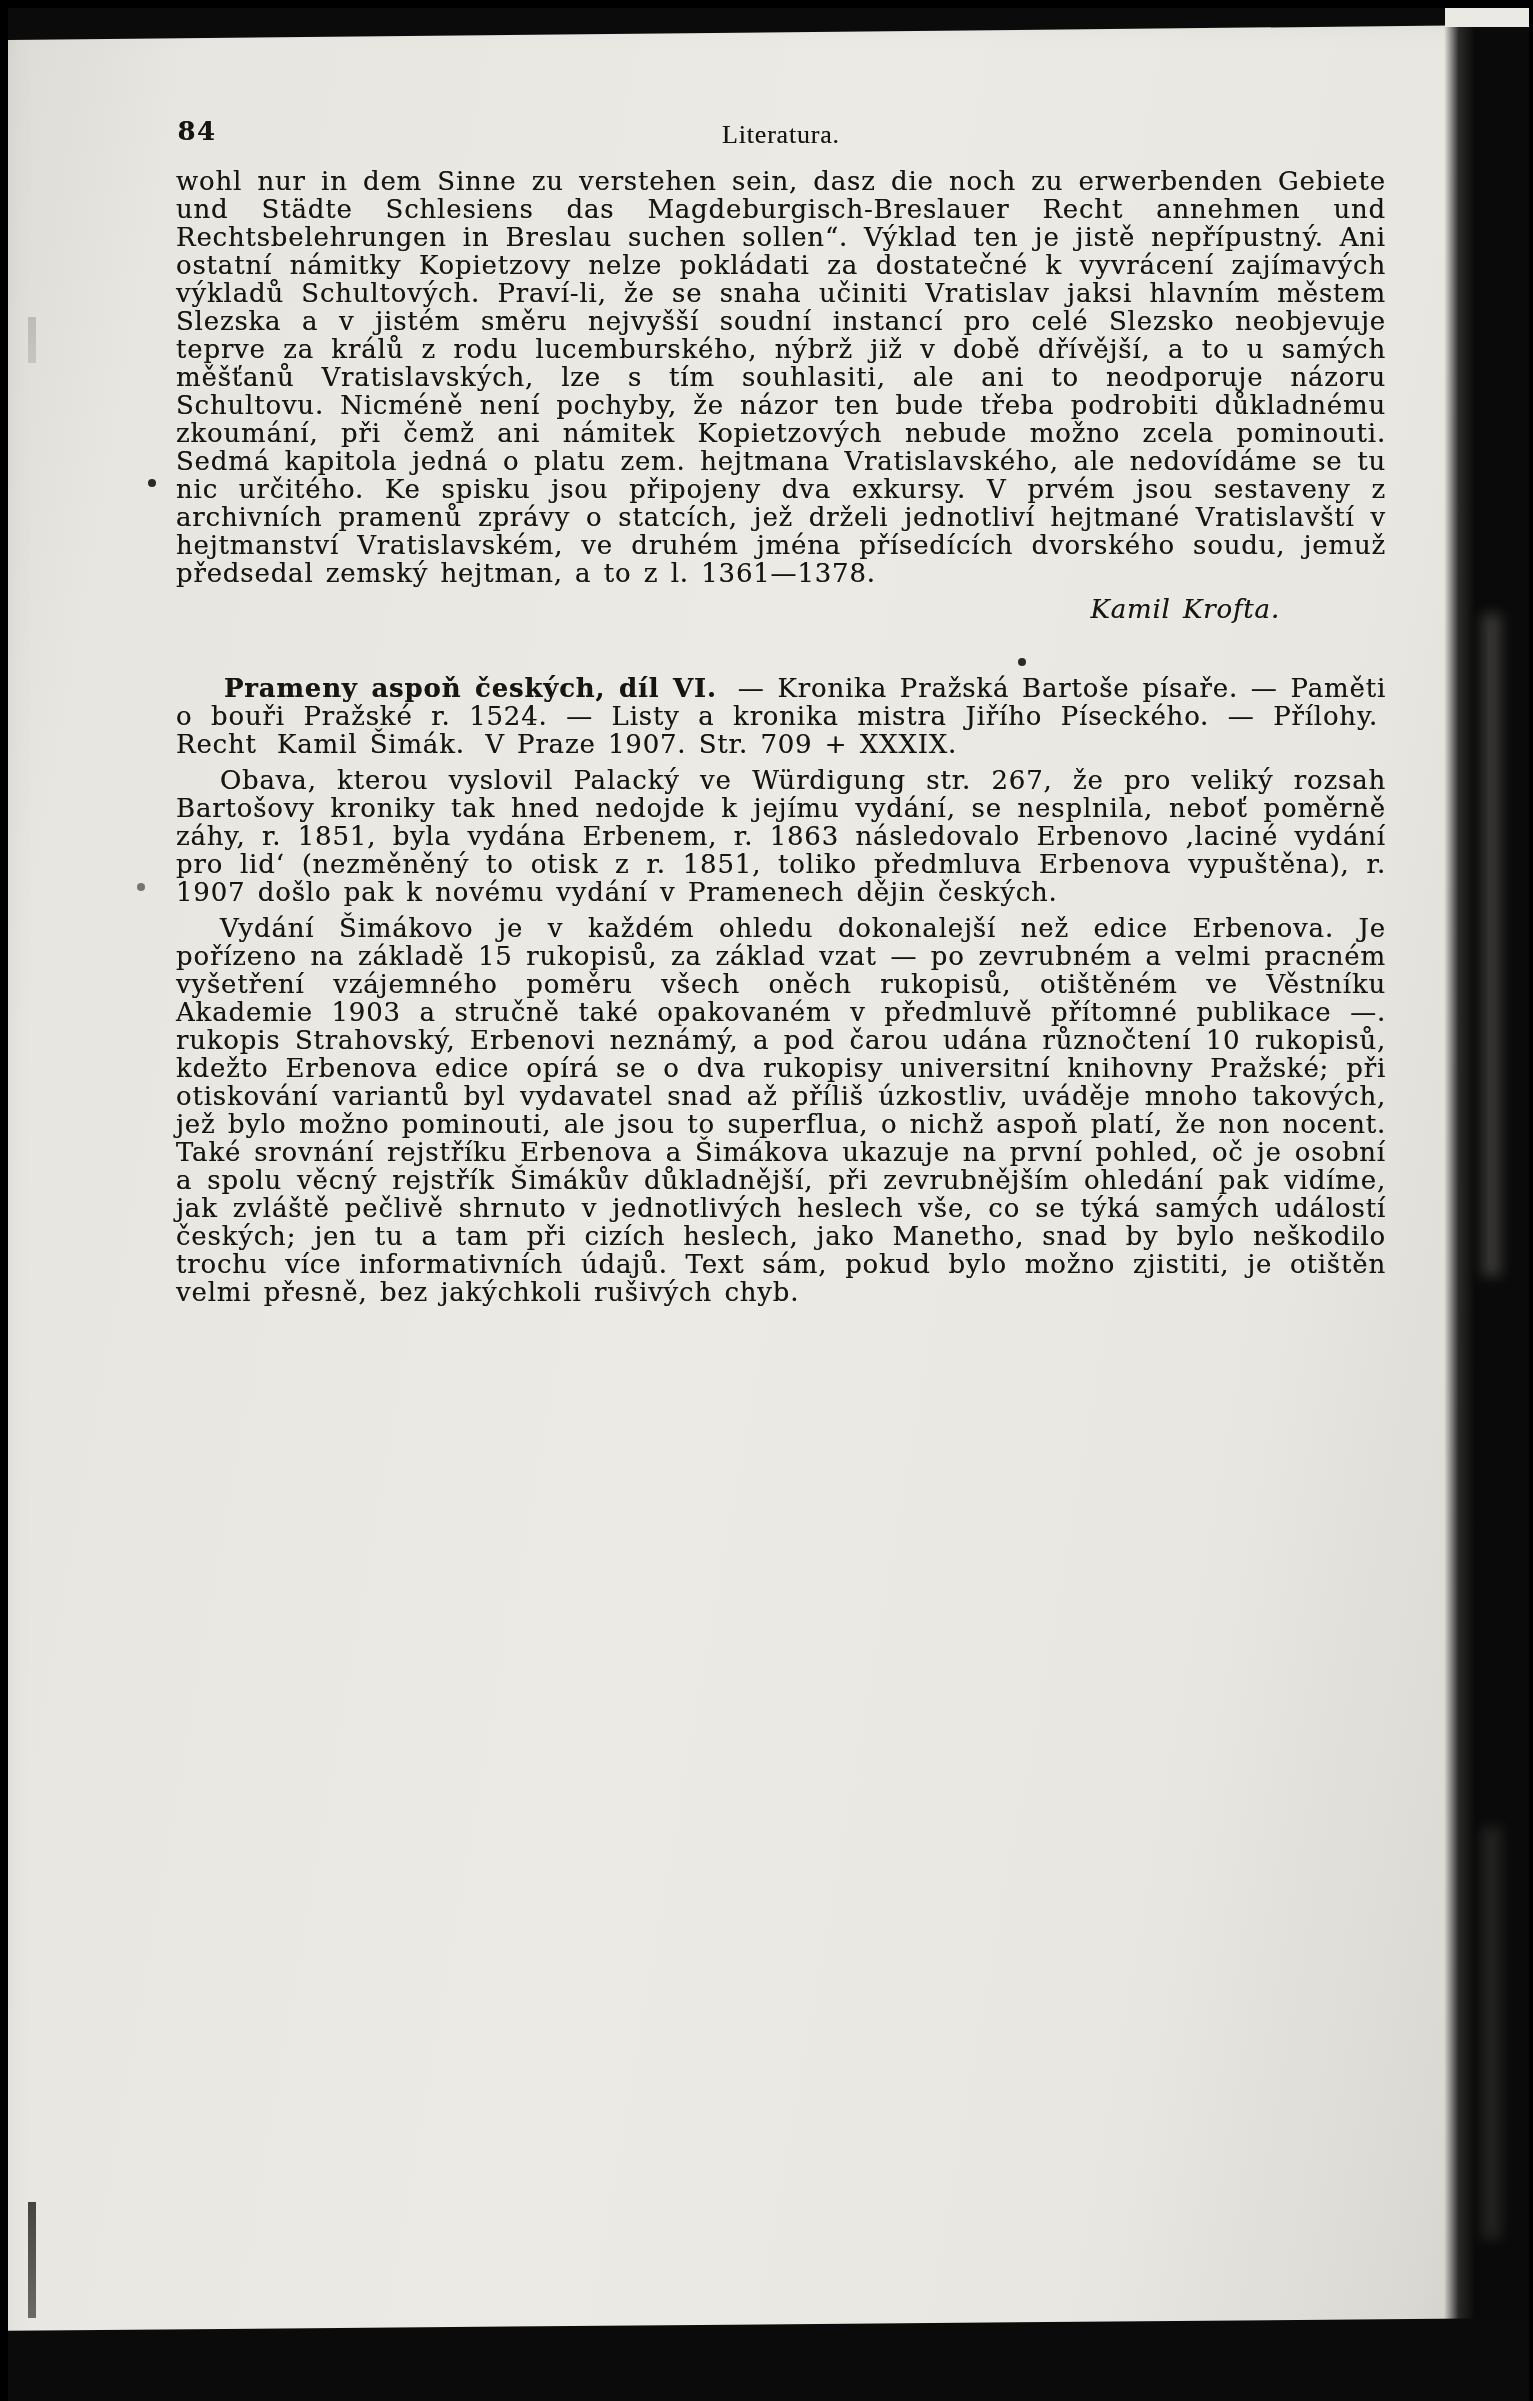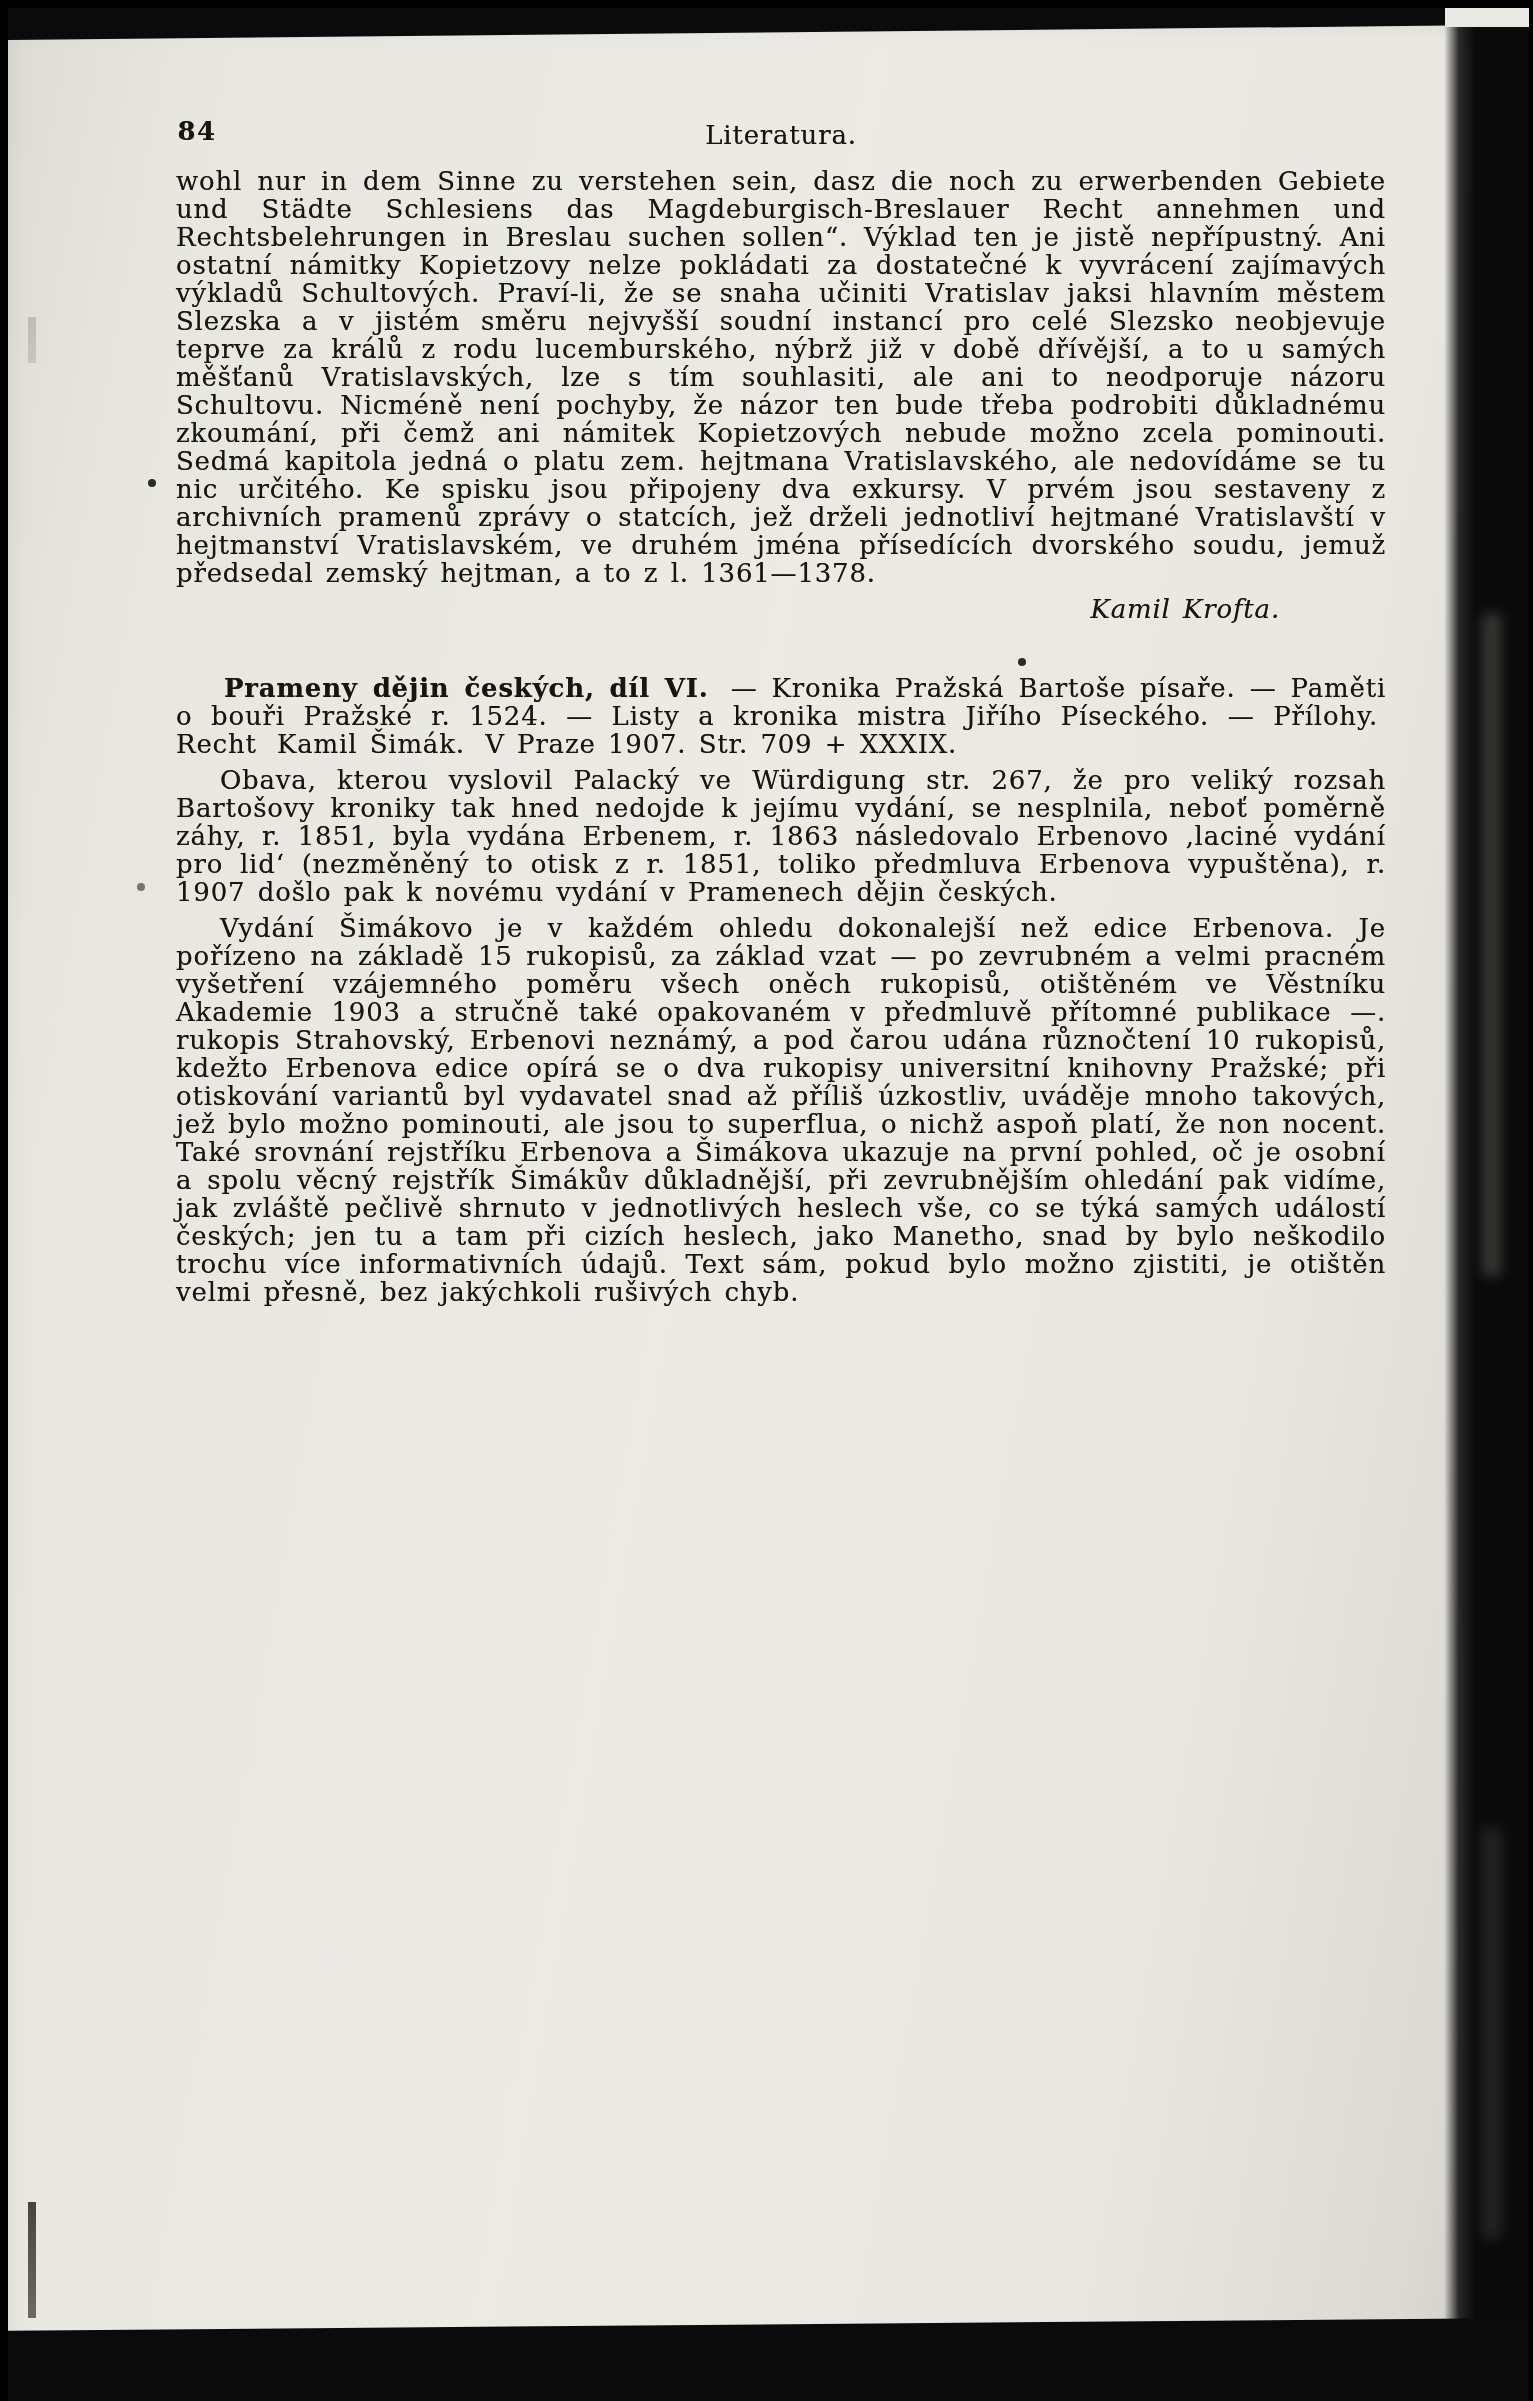--- a/index.html
+++ b/index.html
@@ -51,21 +51,21 @@
     margin-bottom: 19px;
     text-align: center;
   }
   .page-number {
     position: absolute;
     left: 1.5px;
     top: 0;
     font-weight: bold;
     letter-spacing: 1.5px;
   }
-  .running-title { display: inline-block; }
+  .running-title { display: inline-block; font-family: Liberation Serif, serif; }
 
   p { margin: 0; }
   .indented { text-indent: 44px; }
   .signature {
     text-align: right;
     padding-right: 110px;
     font-style: italic;
     margin-top: 0;
     margin-bottom: 43px;
   }
@@ -145,21 +145,21 @@
 
     <div class="page-header">
       <span class="page-number">84</span>
       <span class="running-title">Literatura.</span>
     </div>
 
     <p class="body-para">wohl nur in dem Sinne zu verstehen sein, dasz die noch zu erwerbenden Gebiete und Städte Schlesiens das Magdeburgisch-Breslauer Recht annehmen und Rechtsbelehrungen in Breslau suchen sollen“. Výklad ten je jistě nepřípustný. Ani ostatní námitky Kopietzovy nelze pokládati za dostatečné k vyvrácení zajímavých výkladů Schultových. Praví-li, že se snaha učiniti Vratislav jaksi hlavním městem Slezska a v jistém směru nejvyšší soudní instancí pro celé Slezsko neobjevuje teprve za králů z rodu lucemburského, nýbrž již v době dřívější, a to u samých měšťanů Vratislavských, lze s tím souhlasiti, ale ani to neodporuje názoru Schultovu. Nicméně není pochyby, že názor ten bude třeba podrobiti důkladnému zkoumání, při čemž ani námitek Kopietzových nebude možno zcela pominouti. Sedmá kapitola jedná o platu zem. hejtmana Vratislavského, ale nedovídáme se tu nic určitého. Ke spisku jsou připojeny dva exkursy. V prvém jsou sestaveny z archivních pramenů zprávy o statcích, jež drželi jednotliví hejtmané Vratislavští v hejtmanství Vratislavském, ve druhém jména přísedících dvorského soudu, jemuž předsedal zemský hejtman, a to z l. 1361—1378.</p>
 
     <p class="signature">Kamil Krofta.</p>
 
-    <p class="body-para indented"><span class="seg-bold">Prameny dějin českých, díl VI.</span><span class="seg-italic"> — Kronika Pražská Bartoše písaře. — Paměti o bouři Pražské r. 1524. — Listy a kronika mistra Jiřího Píseckého. — Přílohy.</span><span class="seg-roman"> Recht </span><span class="seg-italic">Kamil Šimák.</span><span class="seg-roman"> V Praze 1907. Str. 709 + XXXIX.</span></p>
+    <p class="body-para indented"><span class="seg-bold">Prameny aspoň českých, díl VI.</span><span class="seg-italic"> — Kronika Pražská Bartoše písaře. — Paměti o bouři Pražské r. 1524. — Listy a kronika mistra Jiřího Píseckého. — Přílohy.</span><span class="seg-roman"> Recht </span><span class="seg-italic">Kamil Šimák.</span><span class="seg-roman"> V Praze 1907. Str. 709 + XXXIX.</span></p>
 
     <p class="body-para indented">Obava, kterou vyslovil Palacký ve Würdigung str. 267, že pro veliký rozsah Bartošovy kroniky tak hned nedojde k jejímu vydání, se nesplnila, neboť poměrně záhy, r. 1851, byla vydána Erbenem, r. 1863 následovalo Erbenovo ‚laciné vydání pro lid‘ (nezměněný to otisk z r. 1851, toliko předmluva Erbenova vypuštěna), r. 1907 došlo pak k novému vydání v Pramenech dějin českých.</p>
 
     <p class="body-para indented">Vydání Šimákovo je v každém ohledu dokonalejší než edice Erbenova. Je pořízeno na základě 15 rukopisů, za základ vzat — po zevrubném a velmi pracném vyšetření vzájemného poměru všech oněch rukopisů, otištěném ve Věstníku Akademie 1903 a stručně také opakovaném v předmluvě přítomné publikace —. rukopis Strahovský, Erbenovi neznámý, a pod čarou udána různočtení 10 rukopisů, kdežto Erbenova edice opírá se o dva rukopisy universitní knihovny Pražské; při otiskování variantů byl vydavatel snad až příliš úzkostliv, uváděje mnoho takových, jež bylo možno pominouti, ale jsou to superflua, o nichž aspoň platí, že non nocent. Také srovnání rejstříku Erbenova a Šimákova ukazuje na první pohled, oč je osobní a spolu věcný rejstřík Šimákův důkladnější, při zevrubnějším ohledání pak vidíme, jak zvláště pečlivě shrnuto v jednotlivých heslech vše, co se týká samých událostí českých; jen tu a tam při cizích heslech, jako Manetho, snad by bylo neškodilo trochu více informativních údajů. Text sám, pokud bylo možno zjistiti, je otištěn velmi přesně, bez jakýchkoli rušivých chyb.</p>
 
   </div>
 
   <div class="bar-top"></div>
   <div class="corner-notch"></div>
   <div class="bar-right">

